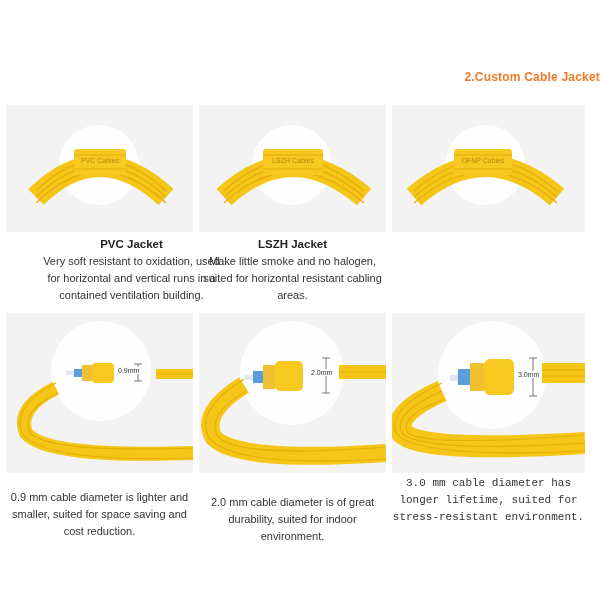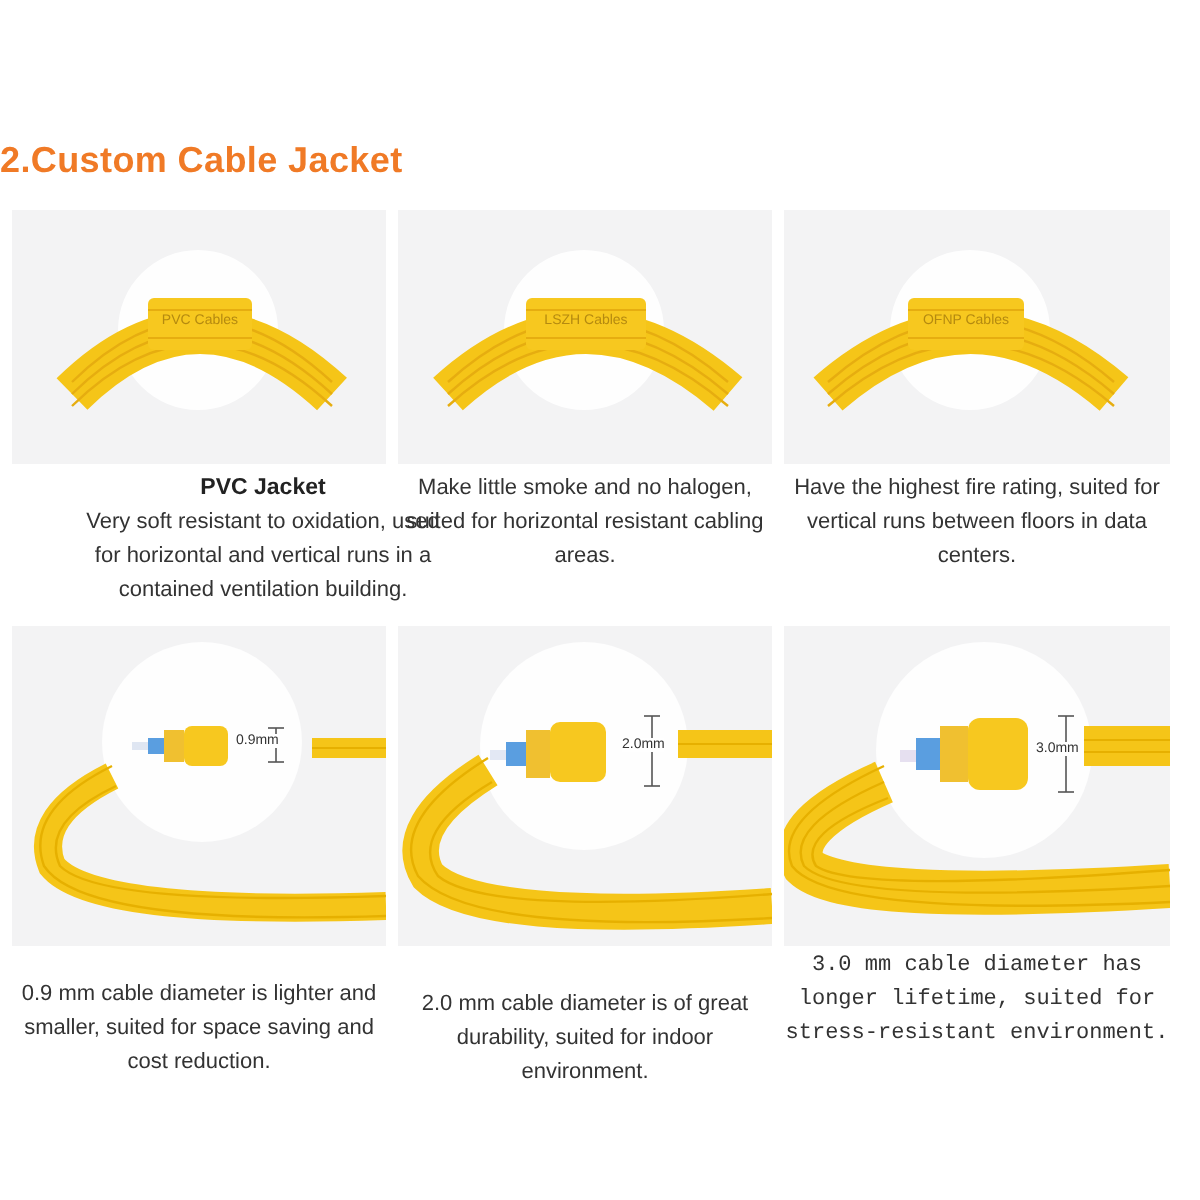--- a/index.html
+++ b/index.html
@@ -13,22 +13,22 @@
     body {
       position: relative;
       font-family: "Liberation Sans", sans-serif;
       color: #333333;
     }
     .section-title {
       position: absolute;
       top: 70px;
       left: 0;
       width: 600px;
-      text-align: left;
-      font-size: 18px;
+      text-align: right;
+      font-size: 12px;
       font-weight: bold;
       color: #f07a26;
       letter-spacing: 0.2px;
     }
     .panel {
       position: absolute;
       background: #f3f3f4;
       overflow: hidden;
     }
     .caption {
@@ -101,24 +101,24 @@
     <line x1="62" y1="64" x2="120" y2="64" stroke="#e6ad10" stroke-width="1"></line>
   </svg>
   <div style="position:absolute; left:62px; top:52px; width:58px; text-align:center; font-size:7px; color:#b58a10;">OFNP Cables</div>
 </div>
 
 <div class="caption" style="left:6px; top:236px; width:187px;margin-left:32px;">
   <span class="name">PVC Jacket</span>
   <span class="desc">Very soft resistant to oxidation, used for horizontal and vertical runs in a contained ventilation building.</span>
 </div>
 <div class="caption" style="left:199px; top:236px; width:187px;">
+  <span class="name">LSZH Jacket</span>
   <span class="desc">Make little smoke and no halogen, suited for horizontal resistant cabling areas.</span>
 </div>
 <div class="caption" style="left:392px; top:236px; width:193px;">
-  <span class="desc">Have the highest fire rating, suited for vertical runs between floors in data centers.</span>
 </div>
 
 <div class="panel" style="left:6px; top:313px; width:187px; height:160px;">
   <svg width="187" height="160" viewBox="0 0 187 160">
     <circle cx="95" cy="58" r="50" fill="#ffffff" opacity="0.85"></circle>
 
     <g fill="none">
       <path d="M50 75 Q10 95 20 120 Q40 145 187 140" stroke="#f5c518" stroke-width="14"></path>
       <path d="M50 70 Q6 92 16 120 Q36 150 187 145" stroke="#e6b000" stroke-width="1.2"></path>
       <path d="M52 80 Q14 98 24 120 Q44 140 187 135" stroke="#e6b000" stroke-width="1.2"></path>

